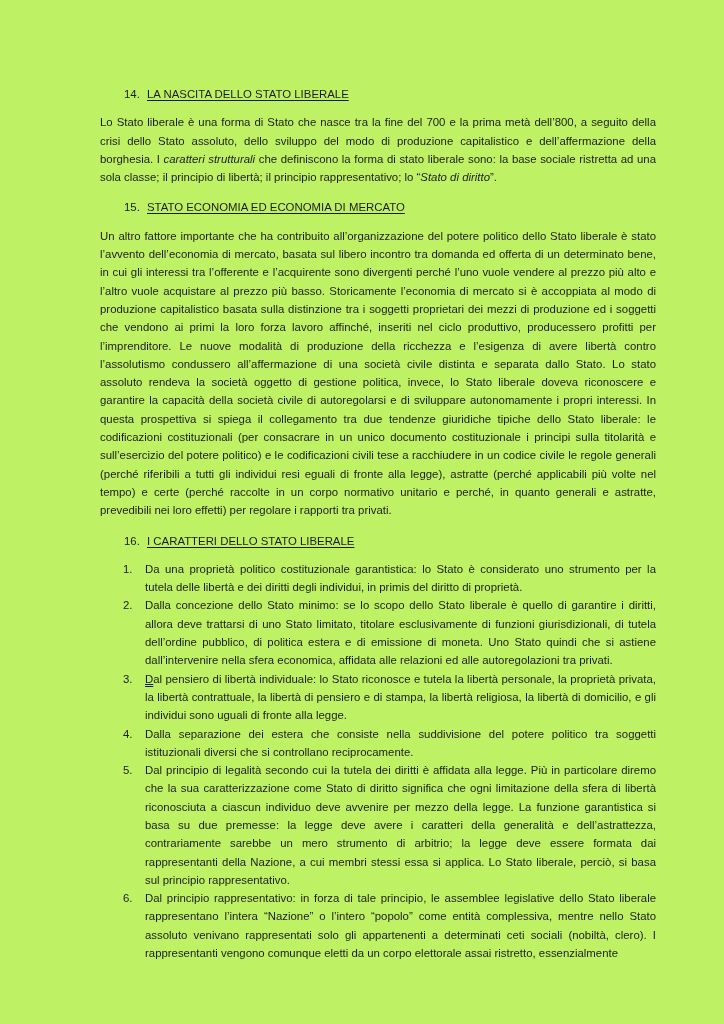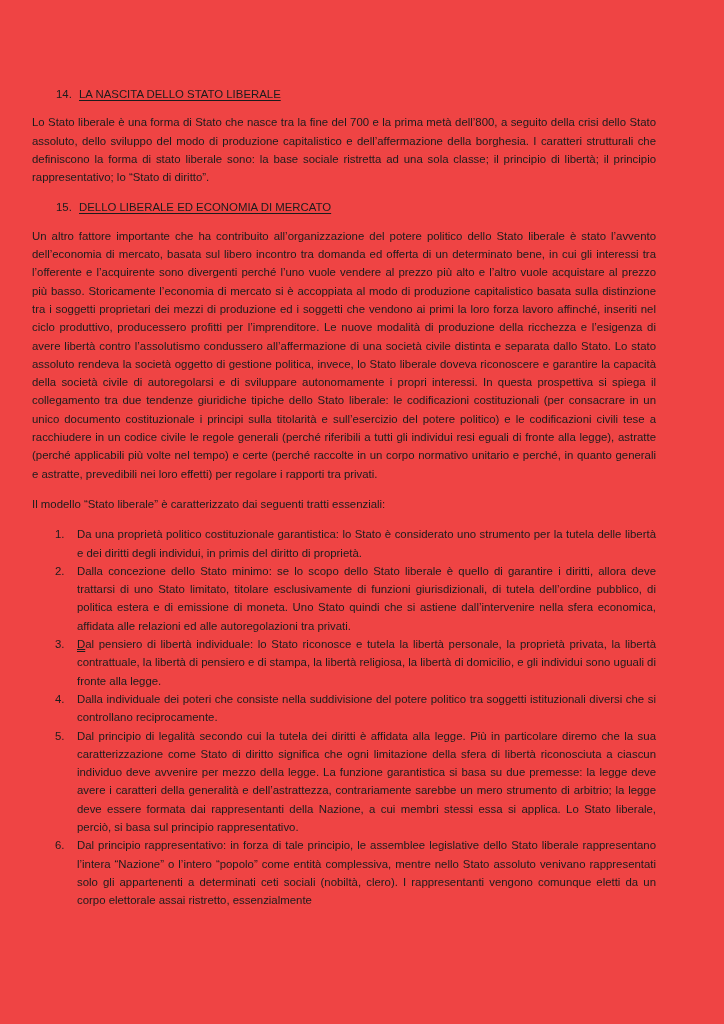--- a/index.html
+++ b/index.html
@@ -6,22 +6,22 @@
     margin: 0;
     padding: 0;
     background: #ffffff;
   }
   .page {
     position: relative;
     box-sizing: border-box;
     width: 724px;
     height: 1024px;
     overflow: hidden;
-    background: #ef4444;
-    padding: 85px 68px 30px 32px;
+    background: #bef264;
+    padding: 85px 68px 30px 100px;
     font-family: "Liberation Sans", "DejaVu Sans", sans-serif;
     font-size: 11.4px;
     line-height: 18.3px;
     color: #1c1c1c;
     -webkit-font-smoothing: antialiased;
   }
   .heading {
     margin: 12px 0 10px 0;
     padding-left: 24px;
     white-space: nowrap;
@@ -48,61 +48,63 @@
   }
   .linum {
     flex: 0 0 22px;
     width: 22px;
   }
   .litext {
     flex: 1 1 auto;
     text-align: justify;
   }
   .b { font-weight: normal; }
-  .i { }
+  .i { font-style: italic; }
   .du {
     text-decoration-line: underline;
     text-decoration-style: double;
     text-underline-offset: 1px;
     text-decoration-thickness: 0.5px;
   }
 </style>
 </head>
 <body>
 
 <div class="page">
 
   <div class="heading">
     <span class="hnum">14.</span><span class="htitle">LA NASCITA DELLO STATO LIBERALE</span>
   </div>
   <p class="para"><span>Lo </span><span class="b">Stato liberale</span><span> è una forma di Stato che nasce tra la fine del 700 e la prima metà dell’800, a seguito della crisi dello Stato assoluto, dello sviluppo del modo di produzione capitalistico e dell’affermazione della borghesia. I </span><span class="i">caratteri strutturali</span><span> che definiscono la forma di stato liberale sono: la base sociale ristretta ad una sola classe; il principio di libertà; il principio rappresentativo; lo “</span><span class="i">Stato di diritto</span><span>”.</span></p>
 
   <div class="heading">
-    <span class="hnum">15.</span><span class="htitle">DELLO LIBERALE ED ECONOMIA DI MERCATO</span>
+    <span class="hnum">15.</span><span class="htitle">STATO ECONOMIA ED ECONOMIA DI MERCATO</span>
   </div>
   <p class="para"><span>Un altro fattore importante che ha contribuito all’organizzazione del potere politico dello Stato liberale è stato l’avvento dell’</span><span class="b">economia di mercato</span><span>, basata sul </span><span class="b">libero incontro tra domanda ed offerta di un determinato bene</span><span>, in cui gli interessi tra l’offerente e l’acquirente sono divergenti perché l’uno vuole vendere al prezzo più alto e l’altro vuole acquistare al prezzo più basso. Storicamente l’economia di mercato si è accoppiata al </span><span class="b">modo di produzione capitalistico</span><span> basata sulla distinzione tra i soggetti proprietari dei mezzi di produzione ed i soggetti che vendono ai primi la loro forza lavoro affinché, inseriti nel ciclo produttivo, producessero profitti per l’imprenditore. Le nuove modalità di produzione della ricchezza e l’esigenza di avere libertà contro l’assolutismo condussero all’affermazione di una </span><span class="b">società civile distinta e separata dallo Stato</span><span>. Lo stato assoluto rendeva la società oggetto di gestione politica, invece, lo Stato liberale doveva riconoscere e garantire la capacità della società civile di autoregolarsi e di sviluppare autonomamente i propri interessi. In questa prospettiva si spiega il collegamento tra due tendenze giuridiche tipiche dello Stato liberale: le </span><span class="b">codificazioni costituzionali</span><span> (per consacrare in un unico documento costituzionale i principi sulla titolarità e sull’esercizio del potere politico) e le </span><span class="b">codificazioni civili</span><span> tese a racchiudere in un codice civile le </span><span class="b">regole generali</span><span> (perché riferibili a tutti gli individui resi eguali di fronte alla legge), </span><span class="b">astratte</span><span> (perché applicabili più volte nel tempo) e </span><span class="b">certe</span><span> (perché raccolte in un corpo normativo unitario e perché, in quanto generali e astratte, prevedibili nei loro effetti) per regolare i rapporti tra privati.</span></p>
 
-  <p class="para"><span>Il modello “Stato liberale” è caratterizzato dai seguenti tratti essenziali:</span></p>
+  <div class="heading">
+    <span class="hnum">16.</span><span class="htitle">I CARATTERI DELLO STATO LIBERALE</span>
+  </div>
 
   <div class="numbered-list">
     <div class="li">
       <span class="linum">1.</span>
       <span class="litext"><span>Da una </span><span class="b">proprietà politico costituzionale garantistica</span><span>: lo Stato è considerato uno strumento per la tutela delle libertà e dei diritti degli individui, in primis del diritto di proprietà.</span></span>
     </div>
     <div class="li">
       <span class="linum">2.</span>
       <span class="litext"><span>Dalla concezione dello </span><span class="b">Stato minimo</span><span>: se lo scopo dello Stato liberale è quello di garantire i diritti, allora deve trattarsi di uno Stato limitato, titolare esclusivamente di funzioni giurisdizionali, di tutela dell’ordine pubblico, di politica estera e di emissione di moneta. Uno Stato quindi che si astiene dall’intervenire nella sfera economica, affidata alle relazioni ed alle autoregolazioni tra privati.</span></span>
     </div>
     <div class="li">
       <span class="linum">3.</span>
       <span class="litext"><span class="du">D</span><span>al </span><span class="b">pensiero di libertà individuale</span><span>: lo Stato riconosce e tutela la libertà personale, la proprietà privata, la libertà contrattuale, la libertà di pensiero e di stampa, la libertà religiosa, la libertà di domicilio, e gli individui sono uguali di fronte alla legge.</span></span>
     </div>
     <div class="li">
       <span class="linum">4.</span>
-      <span class="litext"><span>Dalla </span><span class="b">individuale dei poteri</span><span> che consiste nella suddivisione del potere politico tra soggetti istituzionali diversi che si controllano reciprocamente.</span></span>
+      <span class="litext"><span>Dalla </span><span class="b">separazione dei estera</span><span> che consiste nella suddivisione del potere politico tra soggetti istituzionali diversi che si controllano reciprocamente.</span></span>
     </div>
     <div class="li">
       <span class="linum">5.</span>
       <span class="litext"><span>Dal </span><span class="b">principio di legalità</span><span> secondo cui la tutela dei diritti è affidata alla legge. Più in particolare diremo che la sua caratterizzazione come Stato di diritto significa che ogni limitazione della sfera di libertà riconosciuta a ciascun individuo deve avvenire per mezzo della legge. La funzione garantistica si basa su due premesse: la legge deve avere i </span><span class="b">caratteri della generalità e dell’astrattezza</span><span>, contrariamente sarebbe un mero strumento di arbitrio; la legge deve essere </span><span class="b">formata dai rappresentanti della Nazione</span><span>, a cui membri stessi essa si applica. Lo Stato liberale, perciò, si basa sul principio rappresentativo.</span></span>
     </div>
     <div class="li">
       <span class="linum">6.</span>
       <span class="litext"><span>Dal </span><span class="b">principio rappresentativo</span><span>: in forza di tale principio, le assemblee legislative dello Stato liberale rappresentano l’intera “Nazione” o l’intero “popolo” come entità complessiva, mentre nello Stato assoluto venivano rappresentati solo gli appartenenti a determinati ceti sociali (nobiltà, clero). I rappresentanti vengono comunque eletti da un corpo elettorale assai ristretto, essenzialmente</span></span>
     </div>
   </div>

